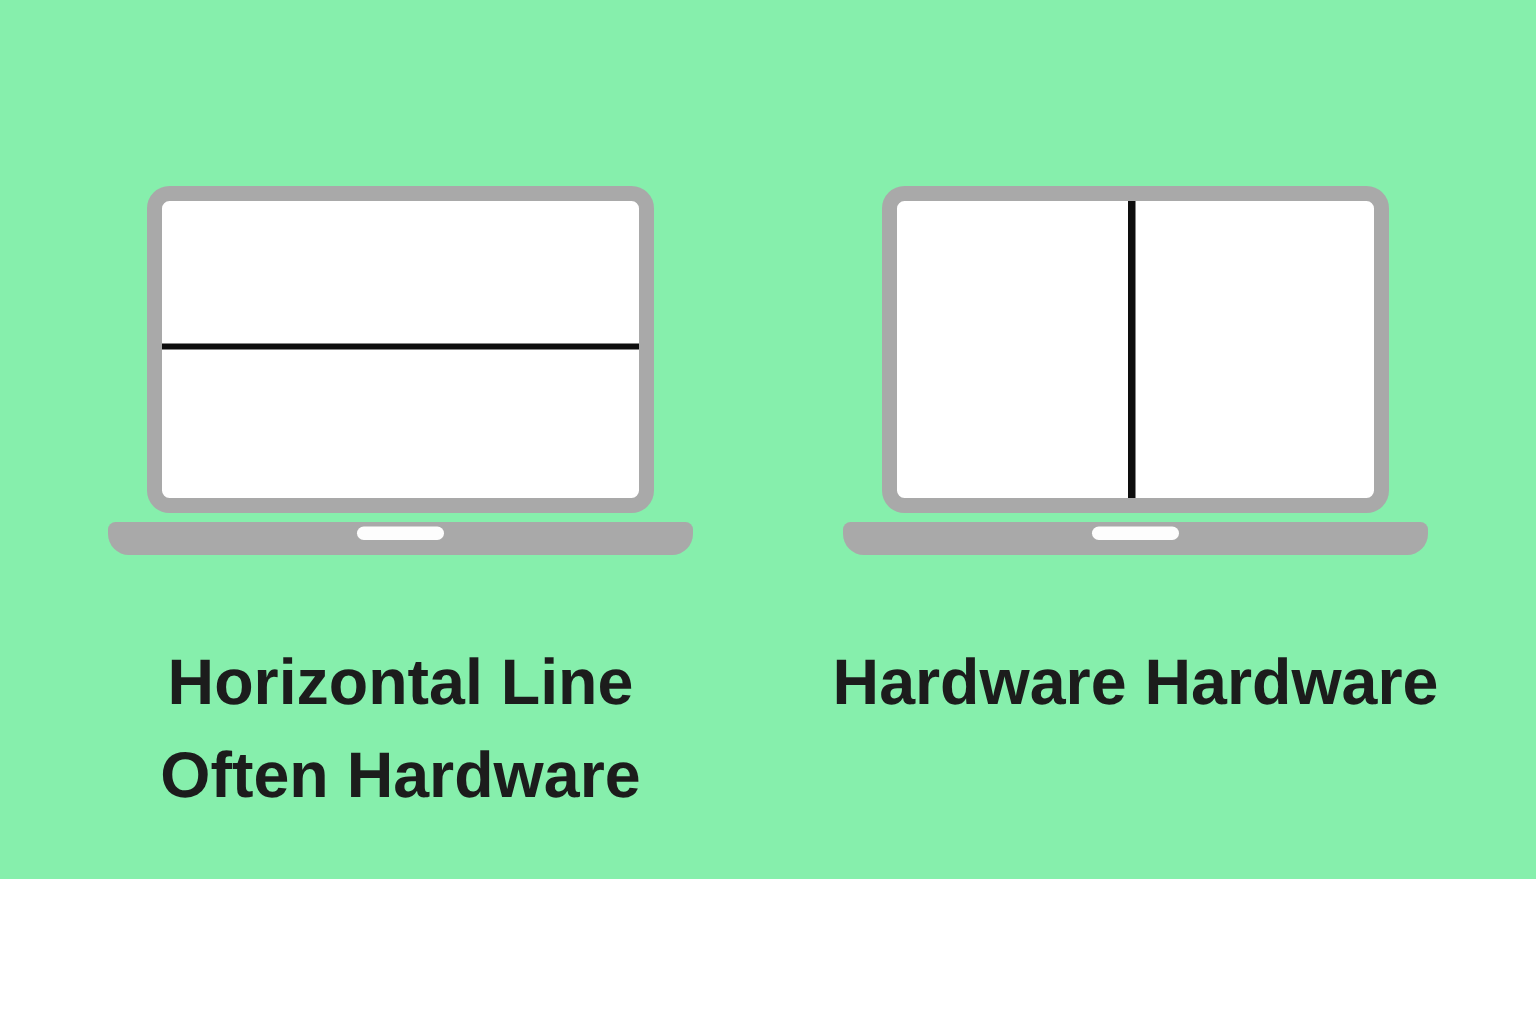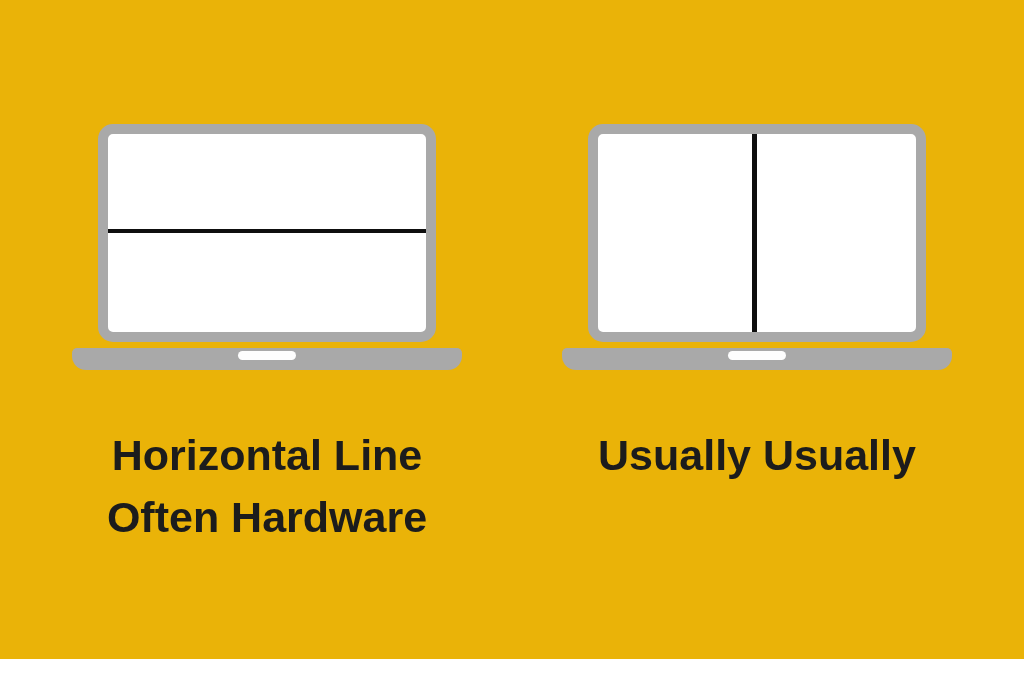--- a/index.html
+++ b/index.html
@@ -2,22 +2,22 @@
 <html><head>
 <meta charset="utf-8">
 <style>
   html, body {
     margin: 0;
     padding: 0;
   }
   .canvas {
     position: relative;
     width: 1024px;
-    height: 659px;
-    background: #eab308;
+    height: 586px;
+    background: #86efac;
     overflow: hidden;
     font-family: "Liberation Sans", sans-serif;
   }
   .panels {
     display: flex;
     justify-content: space-between;
     padding: 124px 72px 0 72px;
   }
   .panel {
     width: 390px;
@@ -108,18 +108,18 @@
     <div class="panel">
       <div class="laptop">
         <div class="screen">
           <div class="defect-line vertical"></div>
         </div>
         <div class="base">
           <div class="base-notch"></div>
         </div>
       </div>
       <div class="caption">
-        <div class="caption-line">Usually Usually</div>
+        <div class="caption-line">Hardware Hardware</div>
       </div>
     </div>
 
   </div>
 </div>
 
 </body></html>

